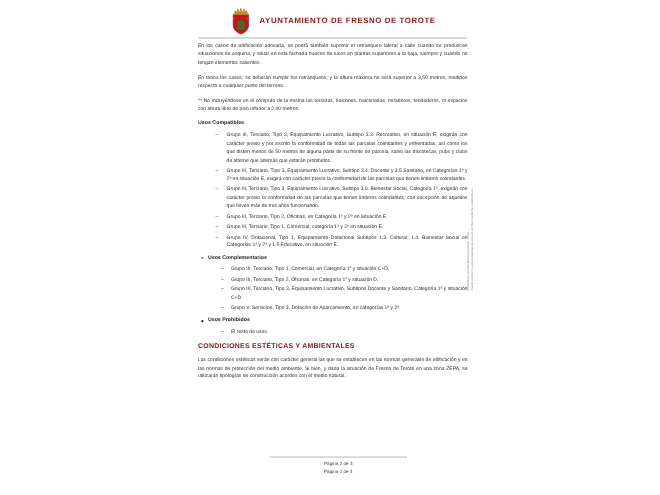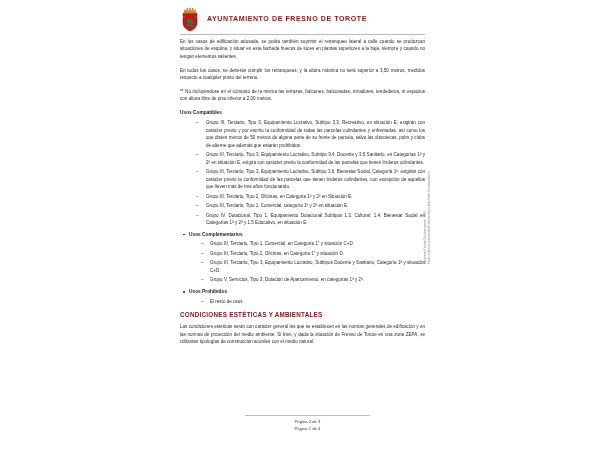--- a/index.html
+++ b/index.html
@@ -25,20 +25,21 @@
 
   
   .header {
     position: absolute;
     left: 180px;
     top: 6px;
     width: 245px;
     display: flex;
     align-items: center;
     gap: 7px;
+    justify-content: center;
   }
   .crest {
     width: 20px;
     height: 26px;
     position: relative;
     flex: 0 0 auto;
   }
   .crest svg { display: block; }
   .header-title {
     font-size: 7.1px;

